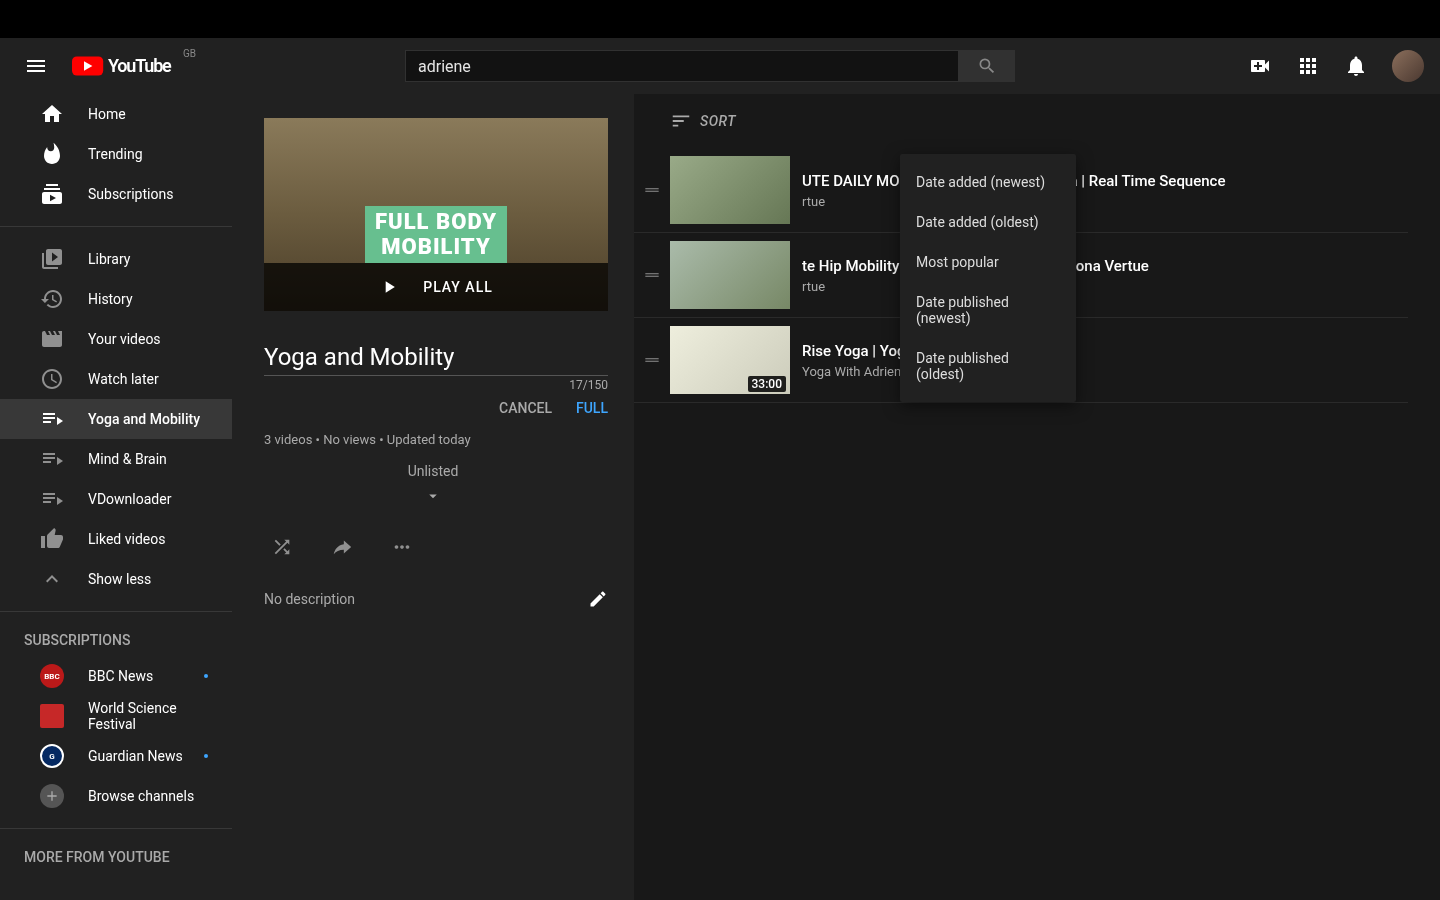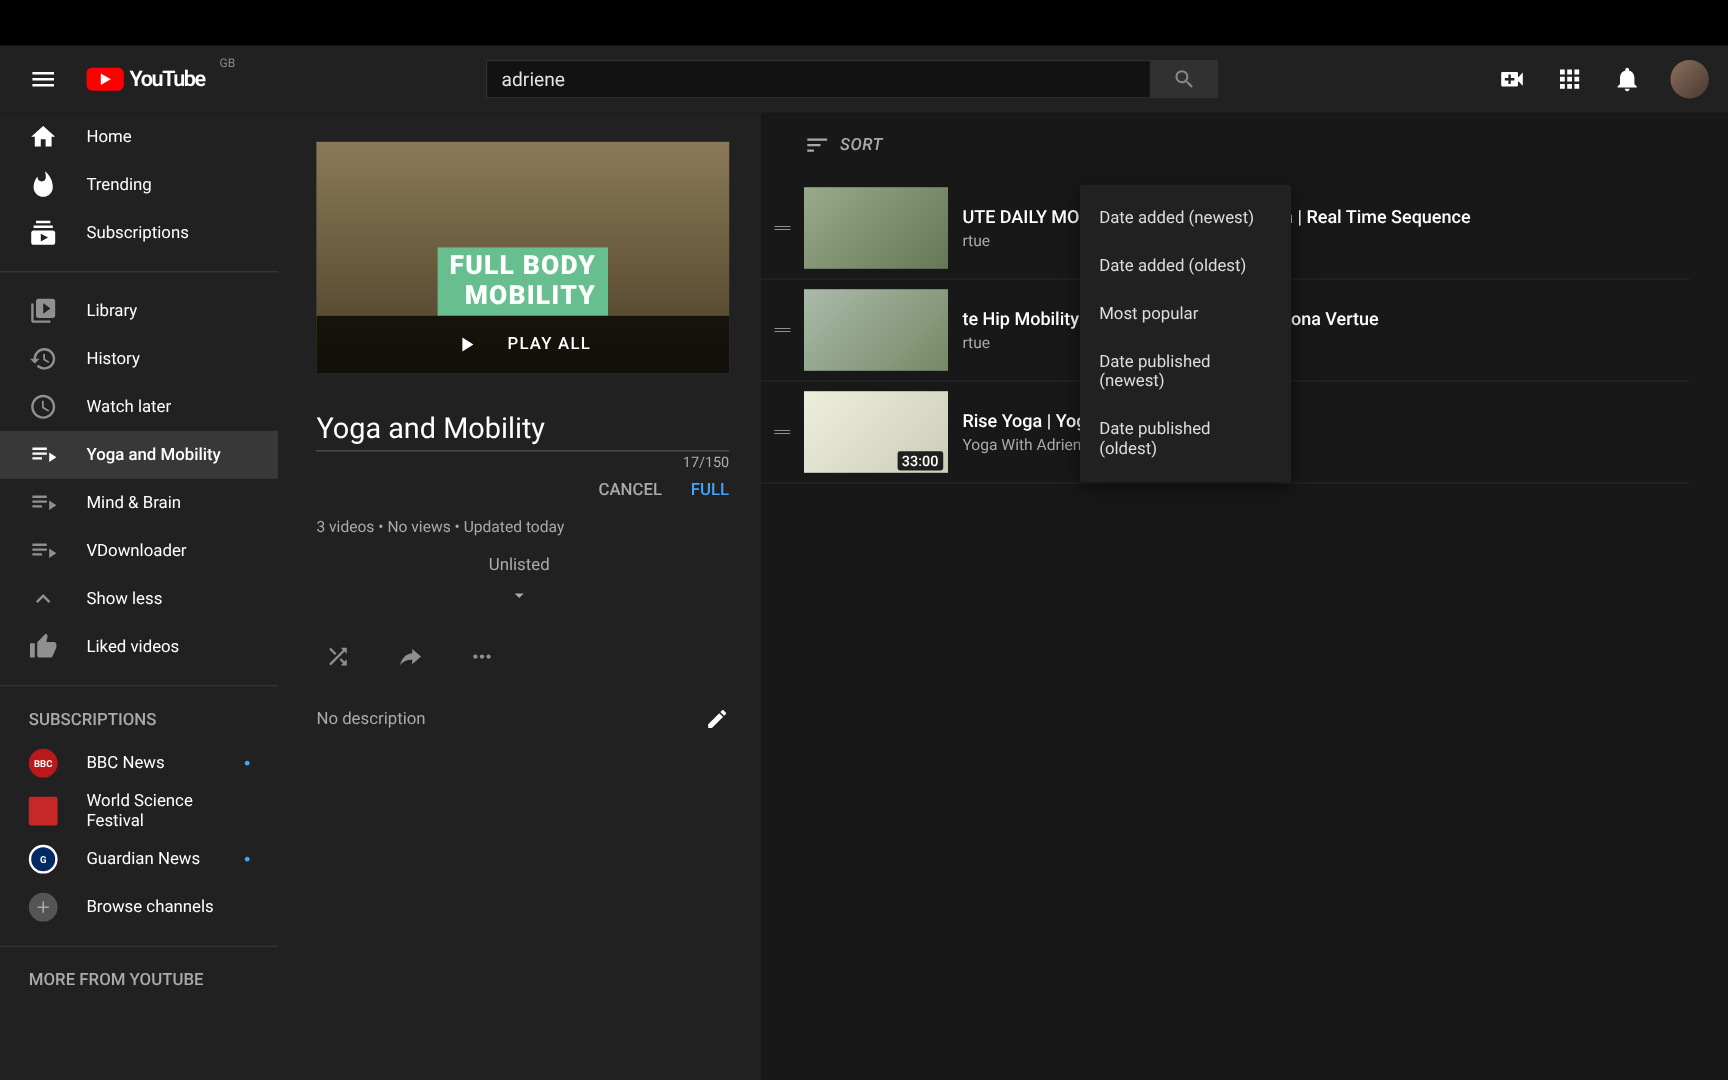--- a/index.html
+++ b/index.html
@@ -20,33 +20,33 @@
 .header-right { display:flex; align-items:center; gap:8px; }
 .hicon { width:40px; height:40px; display:flex; align-items:center; justify-content:center; cursor:pointer; }
 .hicon svg { width:24px; height:24px; fill:#fff; }
 .avatar { width:32px; height:32px; border-radius:50%; background:linear-gradient(135deg,#8b6f5c 0%,#4a3830 100%); margin-left:8px; cursor:pointer; }
 
 .body { flex:1; display:flex; overflow:hidden; }
 .sidebar { width:232px; background:#212121; overflow-y:auto; flex-shrink:0; }
 .sidebar::-webkit-scrollbar{width:8px}.sidebar::-webkit-scrollbar-thumb{background:#555}
 .side-item { height:40px; display:flex; align-items:center; padding:0 24px; cursor:pointer; color:#fff; font-size:14px; }
 .side-item.active { background:#383838; font-weight:500; }
-.side-item .sicon { width:24px; height:24px; margin-right:24px; display:flex; align-items:center; justify-content:center; flex-shrink:0; }
+.side-item .sicon { width:24px; height:24px; margin-right:24px; display:flex; align-items:center; justify-content:center; flex-shrink:0;margin-left:16px; }
 .side-item .sicon svg { width:24px; height:24px; fill:#909090; }
 .side-item.active .sicon svg, .side-item.primary .sicon svg { fill:#fff; }
 .side-item .dot { width:4px; height:4px; border-radius:50%; background:#3ea6ff; margin-left:auto; }
 .side-sep { border-top:1px solid #383838; margin:12px 0; }
 .side-title { padding:8px 24px; color:#aaa; font-size:14px; font-weight:500; text-transform:uppercase; }
 .sub-avatar { width:24px; height:24px; border-radius:50%; background:#c4302b; display:flex; align-items:center; justify-content:center; font-size:8px; font-weight:bold; color:#fff; }
 
 .main { flex:1; display:flex; background:#181818; overflow:hidden; position:relative; }
 .left-panel { width:402px; background:#212121; padding:24px 32px; overflow-y:auto; flex-shrink:0; }
 .thumb { width:344px; height:193px; background:linear-gradient(180deg,#8a7a5a 0%,#6b5c3f 50%,#4a3d28 100%); position:relative; display:flex; align-items:flex-end; justify-content:center; overflow:hidden; }
 .thumb-overlay { position:absolute; inset:0; display:flex; align-items:center; justify-content:center; flex-direction:column; }
-.thumb-title-text { background:#67bf8f; color:#fff; font-weight:900; padding:4px 10px; font-size:22px; letter-spacing:1px; line-height:1.1; text-align:right; margin-top:40px; }
+.thumb-title-text { background:#67bf8f; color:#fff; font-weight:900; padding:4px 10px; font-size:22px; letter-spacing:1px; line-height:1.1; text-align:center; margin-top:40px; }
 .play-all { position:absolute; bottom:0; left:0; right:0; height:48px; background:rgba(0,0,0,0.75); display:flex; align-items:center; justify-content:center; gap:24px; font-size:14px; letter-spacing:1px; cursor:pointer; font-weight:500; }
 .play-all svg { width:20px; height:20px; fill:#fff; }
 .title-input { width:344px; background:transparent; border:none; border-bottom:1px solid #555; color:#fff; font-size:24px; padding:8px 0 4px; margin-top:24px; outline:none; }
 .title-count { width:344px; text-align:right; color:#aaa; font-size:12px; margin-top:2px; }
 .title-actions { width:344px; display:flex; justify-content:flex-end; gap:24px; margin-top:8px; font-size:14px; font-weight:500; }
 .cancel-btn { color:#aaa; cursor:pointer; }
 .save-btn { color:#3ea6ff; cursor:pointer; }
 .meta-line { color:#aaa; font-size:13px; margin-top:16px; }
 .visibility { display:flex; align-items:center; gap:8px; color:#aaa; font-size:14px; margin-top:16px; cursor:pointer;flex-direction:column; }
 .visibility svg { width:18px; height:18px; fill:#aaa; }
@@ -164,20 +164,28 @@
           <span class="sicon">
             <svg viewBox="0 0 24 24">
               <path d="M13 3c-4.97 0-9 4.03-9 9H1l3.89 3.89.07.14L9 12H6c0-3.87 3.13-7 7-7s7 3.13 7 7-3.13 7-7 7c-1.93 0-3.68-.79-4.94-2.06l-1.42 1.42C8.27 19.99 10.51 21 13 21c4.97 0 9-4.03 9-9s-4.03-9-9-9zm-1 5v5l4.28 2.54.72-1.21-3.5-2.08V8H12z"></path>
             </svg>
           </span>
           <span>History</span>
         </div>
       <div class="side-item">
           <span class="sicon">
             <svg viewBox="0 0 24 24">
+              <path d="M18 4l2 4h-3l-2-4h-2l2 4h-3l-2-4H8l2 4H7L5 4H4c-1.1 0-2 .9-2 2v12c0 1.1.9 2 2 2h16c1.1 0 2-.9 2-2V4h-4z"></path>
+            </svg>
+          </span>
+          <span>Your videos</span>
+        </div>
+      <div class="side-item">
+          <span class="sicon">
+            <svg viewBox="0 0 24 24">
               <path d="M11.99 2C6.47 2 2 6.48 2 12s4.47 10 9.99 10C17.52 22 22 17.52 22 12S17.52 2 11.99 2zM12 20c-4.42 0-8-3.58-8-8s3.58-8 8-8 8 3.58 8 8-3.58 8-8 8zm.5-13H11v6l5.25 3.15.75-1.23-4.5-2.67V7z"></path>
             </svg>
           </span>
           <span>Watch later</span>
         </div>
       <div class="side-item active">
           <span class="sicon">
             <svg viewBox="0 0 24 24">
               <path d="M3 6h12v2H3zm0 4h12v2H3zm0 4h8v2H3zm14-4v8l6-4z"></path>
             </svg>
@@ -196,32 +204,32 @@
           <span class="sicon">
             <svg viewBox="0 0 24 24">
               <path d="M3 6h12v2H3zm0 4h12v2H3zm0 4h8v2H3zm14-4v8l6-4z"></path>
             </svg>
           </span>
           <span>VDownloader</span>
         </div>
       <div class="side-item">
           <span class="sicon">
             <svg viewBox="0 0 24 24">
+              <path d="M1 21h4V9H1v12zm22-11c0-1.1-.9-2-2-2h-6.31l.95-4.57.03-.32c0-.41-.17-.79-.44-1.06L14.17 1 7.59 7.59C7.22 7.95 7 8.45 7 9v10c0 1.1.9 2 2 2h9c.83 0 1.54-.5 1.84-1.22l3.02-7.05c.09-.23.14-.47.14-.73v-2z"></path>
+            </svg>
+          </span>
+          <span>Liked videos</span>
+        </div>
+      <div class="side-item">
+          <span class="sicon">
+            <svg viewBox="0 0 24 24">
               <path d="M12 8l-6 6 1.41 1.41L12 10.83l4.59 4.58L18 14z"></path>
             </svg>
           </span>
           <span>Show less</span>
-        </div>
-      <div class="side-item">
-          <span class="sicon">
-            <svg viewBox="0 0 24 24">
-              <path d="M1 21h4V9H1v12zm22-11c0-1.1-.9-2-2-2h-6.31l.95-4.57.03-.32c0-.41-.17-.79-.44-1.06L14.17 1 7.59 7.59C7.22 7.95 7 8.45 7 9v10c0 1.1.9 2 2 2h9c.83 0 1.54-.5 1.84-1.22l3.02-7.05c.09-.23.14-.47.14-.73v-2z"></path>
-            </svg>
-          </span>
-          <span>Liked videos</span>
         </div>
       <div class="side-sep"></div>
       <div class="side-title">SUBSCRIPTIONS</div>
       <div class="side-item">
           <span class="sicon">
             <span class="sub-avatar" style="background:#bb1919">BBC</span>
           </span>
           <span>BBC News</span>
           <span class="dot"></span>
         </div>

